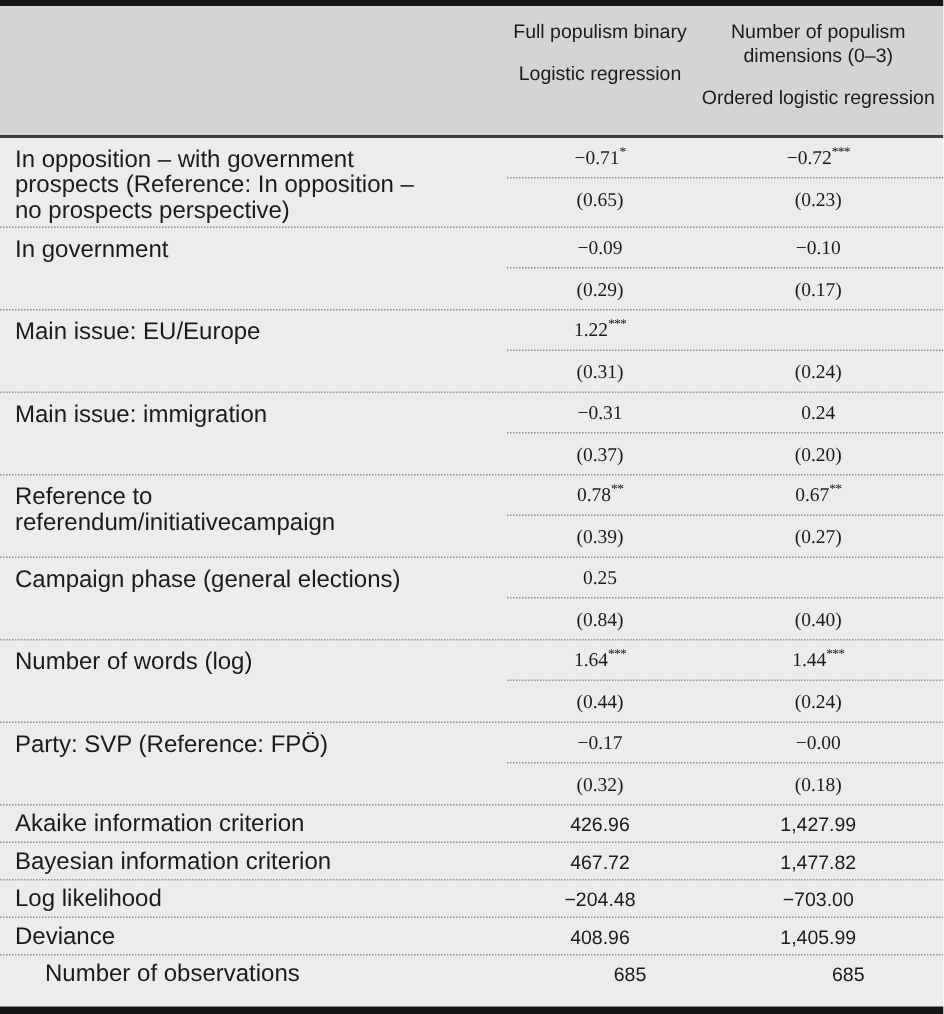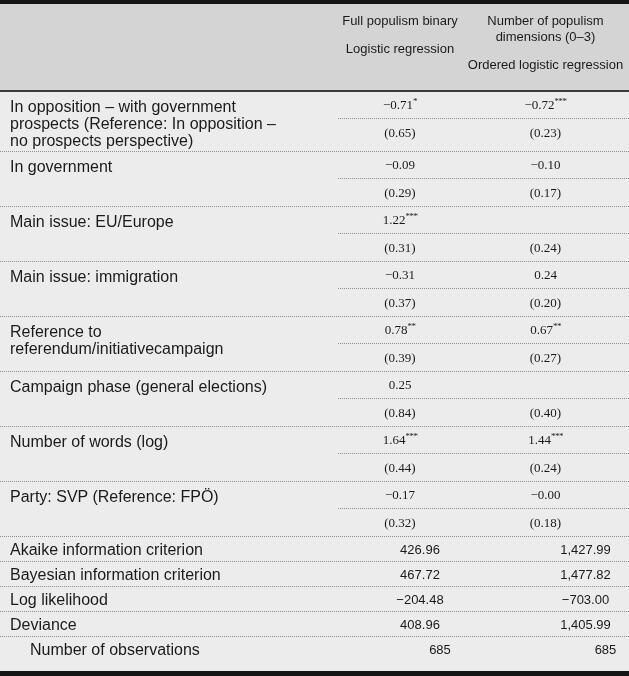--- a/index.html
+++ b/index.html
@@ -49,21 +49,20 @@
   .vrow.coef { border-bottom: 1px dotted #8f8f8f; }
   .v { text-align: center; font-size: 13px; }
   .v sup { font-size: 9px; vertical-align: super; line-height: 0; letter-spacing: -0.5px; }
   
   .srow {
     display: grid;
     grid-template-columns: 338px 124px 167px;
     align-items: center;
     height: 25px;
     border-bottom: 1px dotted #8f8f8f;
-    gap: 20px;
   }
   .srow:last-child { border-bottom: none; padding-left: 20px; }
   .srow .lbl { padding: 0 10px; }
 </style>
 </head>
 <body>
 
 <div class="table-wrap">
 
   <div class="thead">

